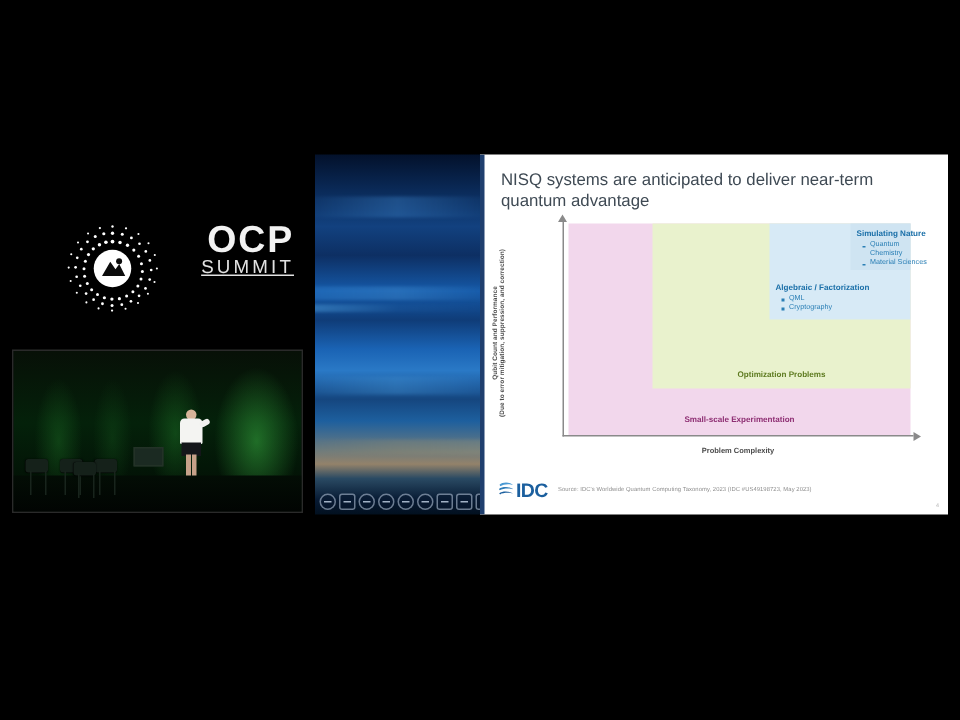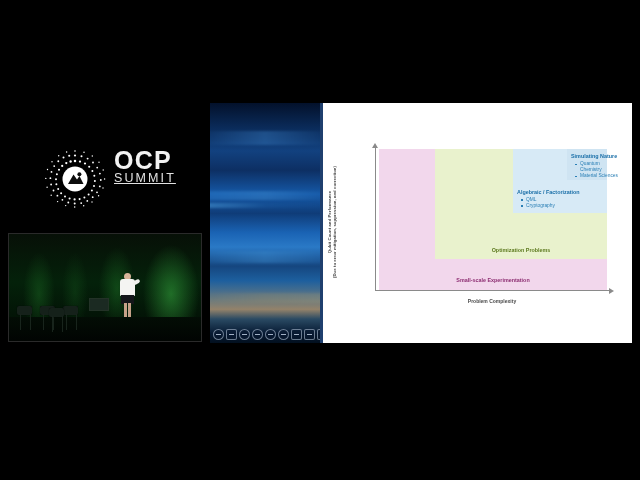--- a/index.html
+++ b/index.html
@@ -34,20 +34,21 @@
     top: 0;
     width: 62px;
     height: 62px;
   }
   #ocp-wordmark {
     position: absolute;
     left: 70px;
     top: 2px;
     width: 82px;
     color: #f2f2f2;
+    text-align: right;
   }
   .ocp-line1 {
     font-size: 25px;
     font-weight: bold;
     letter-spacing: 1.2px;
     line-height: 21px;
   }
   .ocp-line2 {
     font-size: 12.5px;
     letter-spacing: 2.1px;
@@ -614,20 +615,21 @@
         </div>
       <div class="vt-icon sq">
           <i></i>
         </div>
       <div class="vt-icon sq"></div>
     </div>
   </div>
 
   <div id="slide">
     <div id="slide-accent"></div>
+    <div id="slide-title">NISQ systems are anticipated to deliver near-term quantum advantage</div>
 
     <div id="chart">
       <div id="y-axis-line"></div>
       <div id="y-arrow"></div>
       <div id="x-axis-line"></div>
       <div id="x-arrow"></div>
 
       <div id="y-axis-label">
         <div>Qubit Count and Performance</div>
         <div>(Due to error mitigation, suppression, and correction)</div>
@@ -654,16 +656,28 @@
         <div>Simulating Nature</div>
         <ul class="bullets">
           <li>Quantum Chemistry</li>
           <li>Material Sciences</li>
         </ul>
       </div>
 
       <div id="x-axis-label">Problem Complexity</div>
     </div>
 
+    <div id="slide-footer">
+      <div id="idc-logo">
+        <svg id="idc-swoosh" viewBox="0 0 11 13">
+          <path d="M1 3.2 C3 1.2, 8 1.2, 10 3.4 C8 2.4, 3.5 2.6, 1.6 4.2 Z" fill="#4a9ad4"></path>
+          <path d="M0.6 6 C3 4.2, 8 4.4, 10.2 6.2 C8 5.4, 3 5.6, 1.2 6.9 Z" fill="#2f7cb8"></path>
+          <path d="M0.8 8.8 C3 7.2, 8 7.4, 10 9 C8 8.3, 3 8.4, 1.4 9.6 Z" fill="#1b5f9e"></path>
+        </svg>
+        <span id="idc-text">IDC</span>
+      </div>
+      <div id="slide-source">Source: IDC's Worldwide Quantum Computing Taxonomy, 2023 (IDC #US49198723, May 2023)</div>
+      <div id="slide-page">4</div>
+    </div>
   </div>
 
 
 </div>
 
 </body></html>

